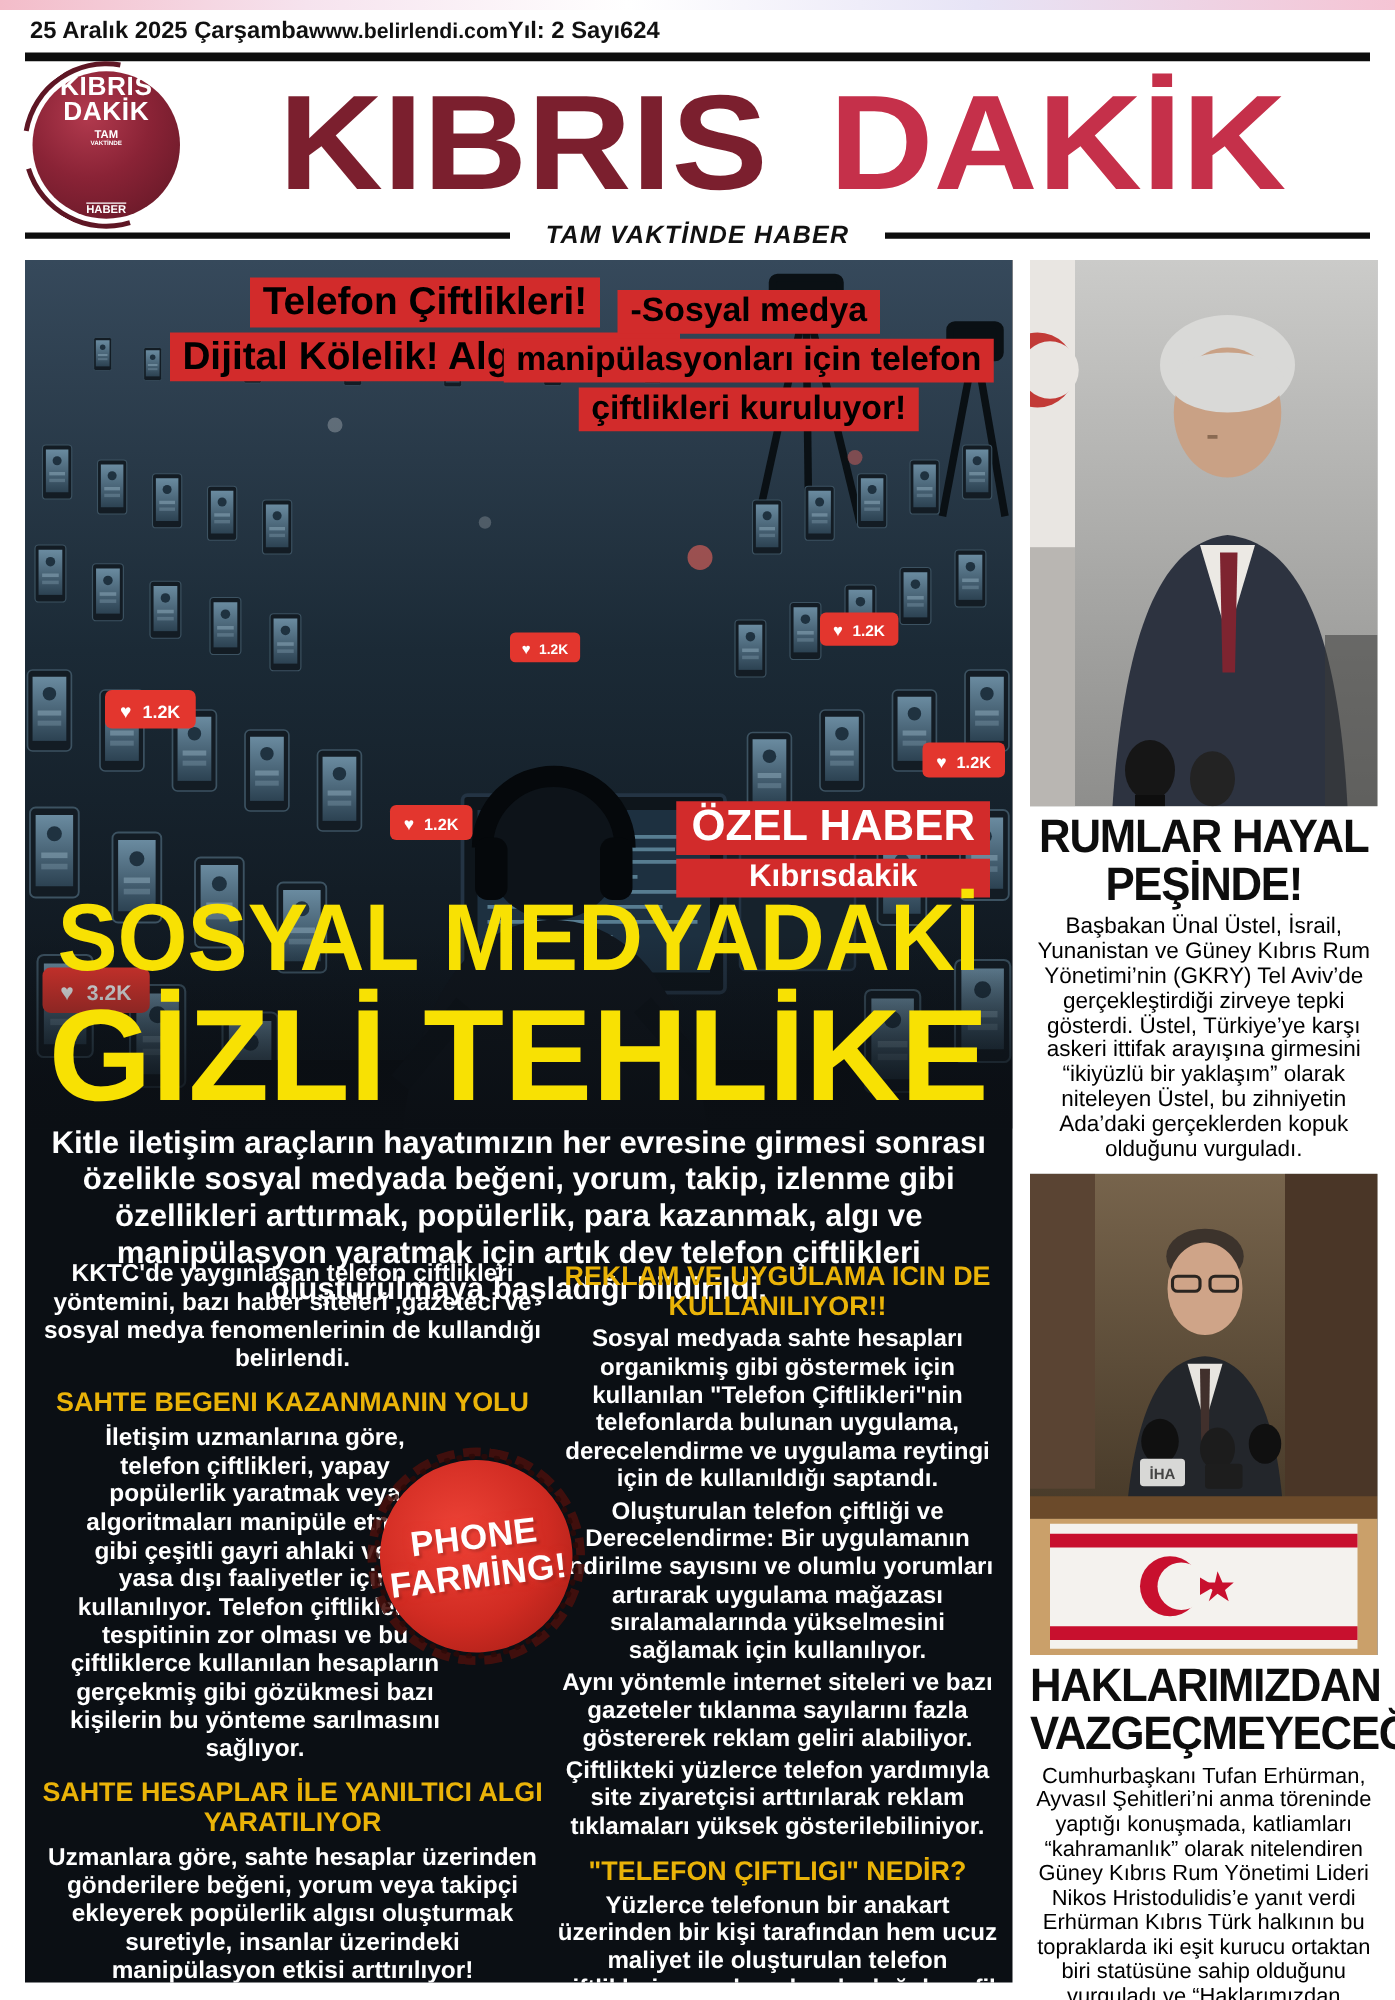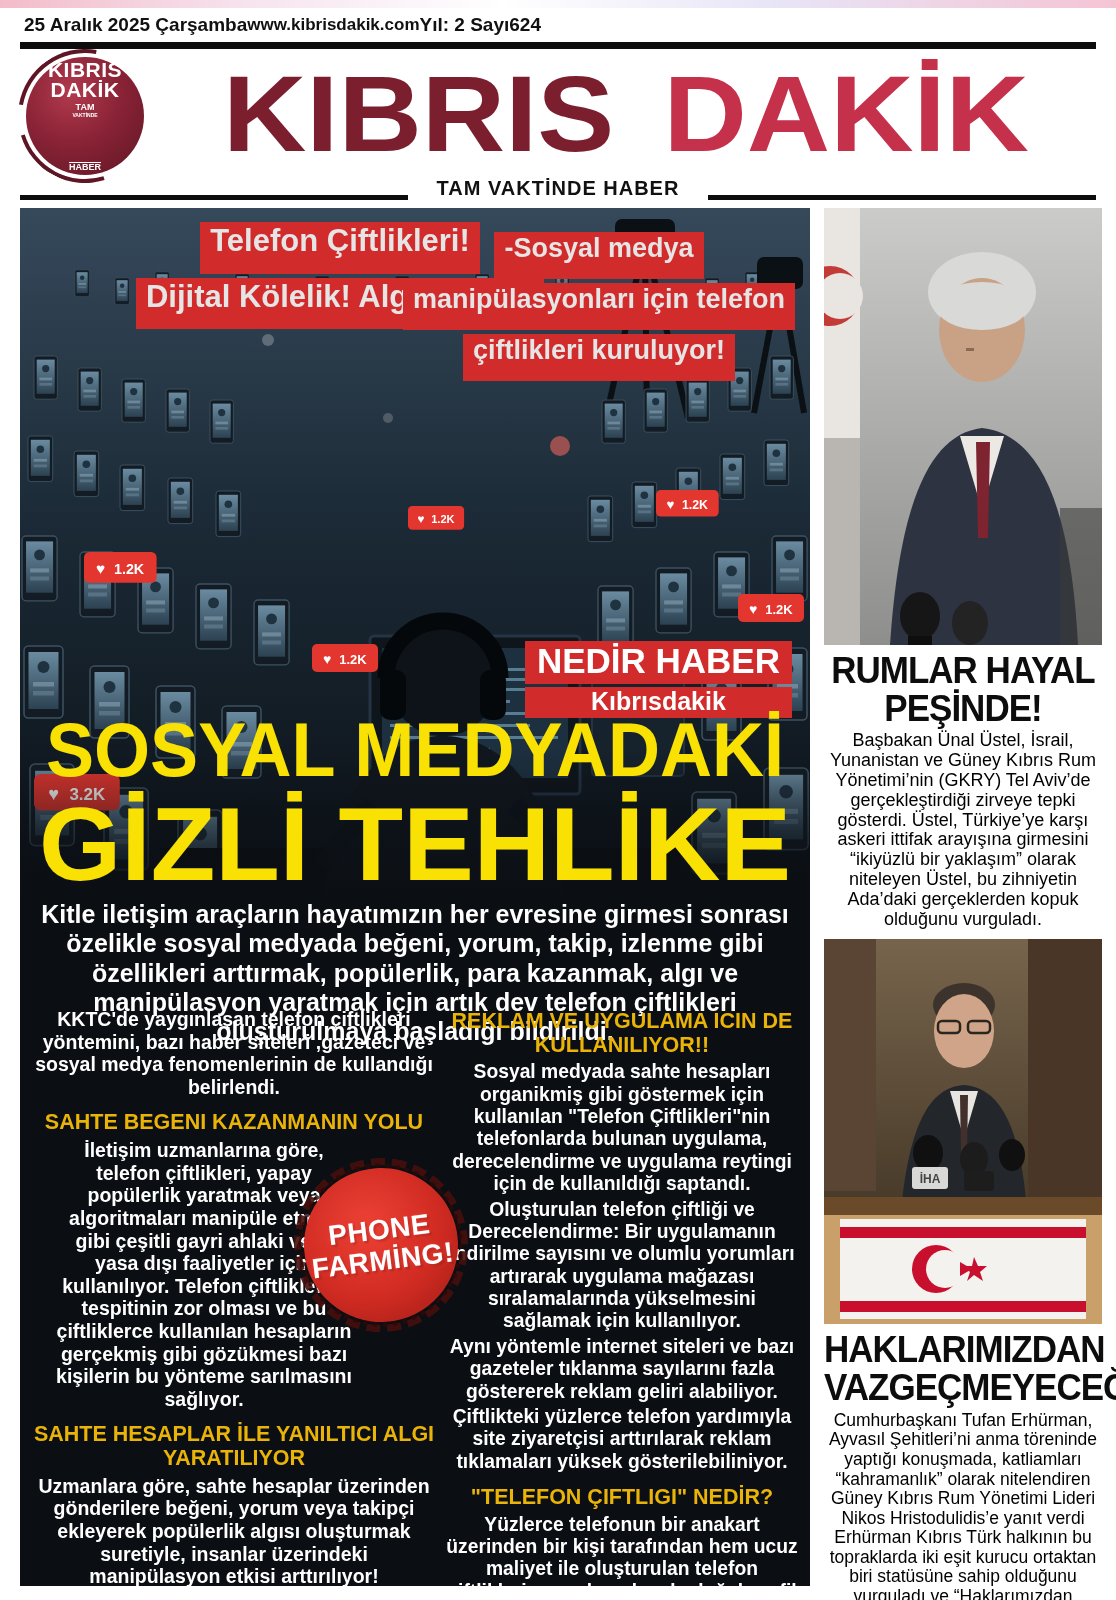--- a/index.html
+++ b/index.html
@@ -24,33 +24,33 @@
   .logo::before, .logo::after { content:""; position:absolute; inset:-8px; border-radius:50%;
     border:4px solid transparent; }
   .logo::before { border-top-color:#5e1624; transform:rotate(-35deg); }
   .logo::after  { border-bottom-color:#5e1624; transform:rotate(28deg); }
   .logo .l1 { font-size:21px; font-weight:bold; letter-spacing:.5px; line-height:.95; }
   .logo .l2 { font-size:21px; font-weight:bold; letter-spacing:.5px; line-height:.95; }
   .logo .s1 { margin-top:4px; font-size:9px; font-weight:bold; line-height:1; }
   .logo .s2 { font-size:5px; font-weight:bold; line-height:1.2; }
   .logo .s3 { font-size:9px; font-weight:bold; line-height:1; border-top:1px solid #fff;margin-top:44px; }
   .mast-title { flex:1; }
-  .tagline { display:flex; align-items:flex-end; gap:29px; padding:2px 20px 0 20px; }
+  .tagline { display:flex; align-items:center; gap:29px; padding:2px 20px 0 20px;font-style:italic; }
   .tagline .bar { flex:1; height:5px; background:#0d0d0d; }
   .tagline .txt { font-size:20px; font-weight:bold; letter-spacing:1px; color:#111; white-space:nowrap; }
 
   
   .main { display:flex; gap:14px; padding:8px 14px 0 20px; }
   .left-panel { position:relative; width:790px; height:1378px; background:#0b0f14; overflow:hidden; flex:0 0 auto; }
   .sidebar { width:278px; flex:0 0 auto; }
 
   
   .ovl { position:absolute; text-align:center; }
-  .ovl span { display:inline-block; background:#d22b2b; color:#e5e5e5; font-weight:bold;
-    padding:1px 10px 15px 10px; margin:2px 5px; line-height:1.15; }
+  .ovl span { display:inline-block; background:#d22b2b; color:#000000; font-weight:bold;
+    padding:1px 10px 3px 10px; margin:2px 5px; line-height:1.15; }
   .ovl-left  { top:12px; left:0; width:640px; font-size:31px; }
   .ovl-right { top:22px; right:-4px; width:430px; font-size:27px;text-decoration:underline; }
   .exclusive { position:absolute; top:430px; right:18px; text-align:center; }
   .exclusive span { display:block; background:#d22b2b; color:#fff; font-weight:bold;
     padding:1px 12px 3px 12px; margin:3px 0; line-height:1.1; }
   .exclusive .e1 { font-size:35px; }
   .exclusive .e2 { font-size:25px; }
 
   .headline-svg { position:absolute; top:496px; left:0; }
   .intro { position:absolute; top:692px; left:5px; width:780px; text-align:center;
@@ -89,21 +89,21 @@
 </style>
 </head>
 <body>
 
 <div class="page">
 
   <div class="topstrip"></div>
 
   <div class="topbar">
     <span>25 Aralık  2025 Çarşamba</span>
-    <span class="mid">www.kibrisdakik.com</span>
+    <span class="mid">www.belirlendi.com</span>
     <span>Yıl: 2 Sayı624</span>
   </div>
   <div class="rule"></div>
 
   <div class="masthead">
     <div class="logo">
       <span class="l1">KIBRIS</span>
       <span class="l2">DAKİK</span>
       <span class="s1">TAM</span>
       <span class="s2">VAKTİNDE</span>
@@ -313,21 +313,21 @@
         <span>Telefon Çiftlikleri!</span><br>
         <span>Dijital Kölelik! Algı Savaşı!</span>
       </div>
       <div class="ovl ovl-right">
         <span>-Sosyal medya</span><br>
         <span>manipülasyonları için telefon</span><br>
         <span>çiftlikleri kuruluyor!</span>
       </div>
 
       <div class="exclusive">
-        <span class="e1">NEDİR HABER</span>
+        <span class="e1">ÖZEL HABER</span>
         <span class="e2">Kıbrısdakik</span>
       </div>
 
       
       <svg class="headline-svg" width="790" height="190" viewBox="0 0 790 190">
         <text x="395" y="72" text-anchor="middle" font-family="Liberation Sans, sans-serif" font-weight="bold" font-size="76" fill="#f8e103" textLength="738" lengthAdjust="spacingAndGlyphs">SOSYAL MEDYADAKİ</text>
         <text x="395" y="176" text-anchor="middle" font-family="Liberation Sans, sans-serif" font-weight="bold" font-size="104" fill="#f8e103" textLength="752" lengthAdjust="spacingAndGlyphs">GİZLİ TEHLİKE</text>
       </svg>
 
       <div class="intro">Kitle iletişim araçların hayatımızın her evresine girmesi sonrası özelikle sosyal medyada beğeni, yorum, takip, izlenme gibi özellikleri arttırmak, popülerlik, para kazanmak, algı ve manipülasyon yaratmak için artık dev telefon çiftlikleri oluşturulmaya başladığı bildirildi.</div>

